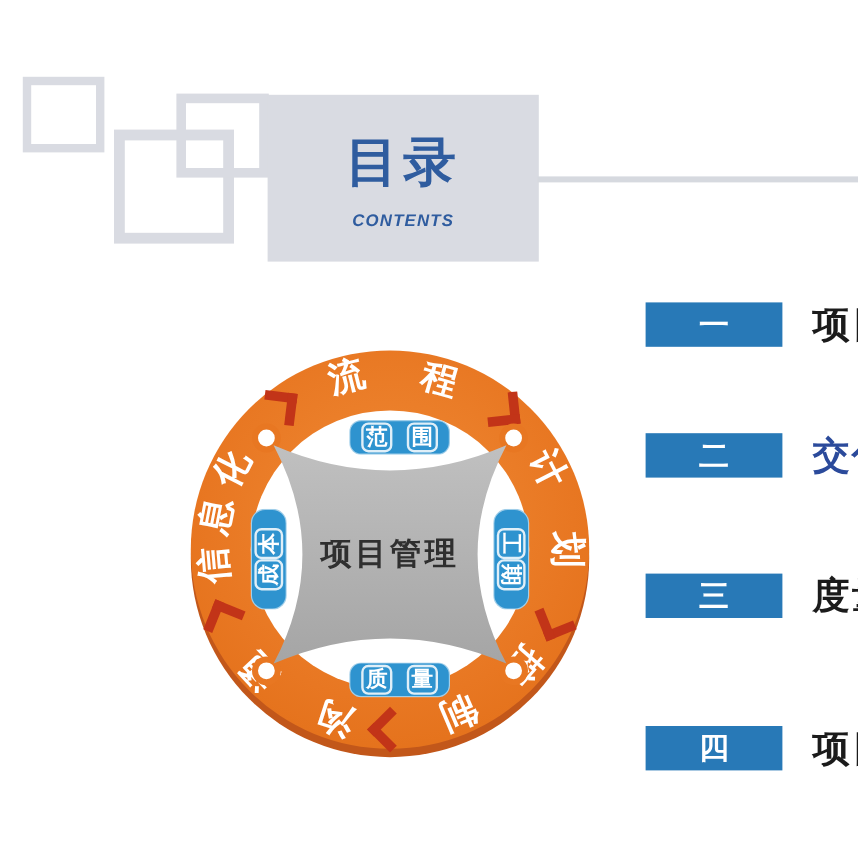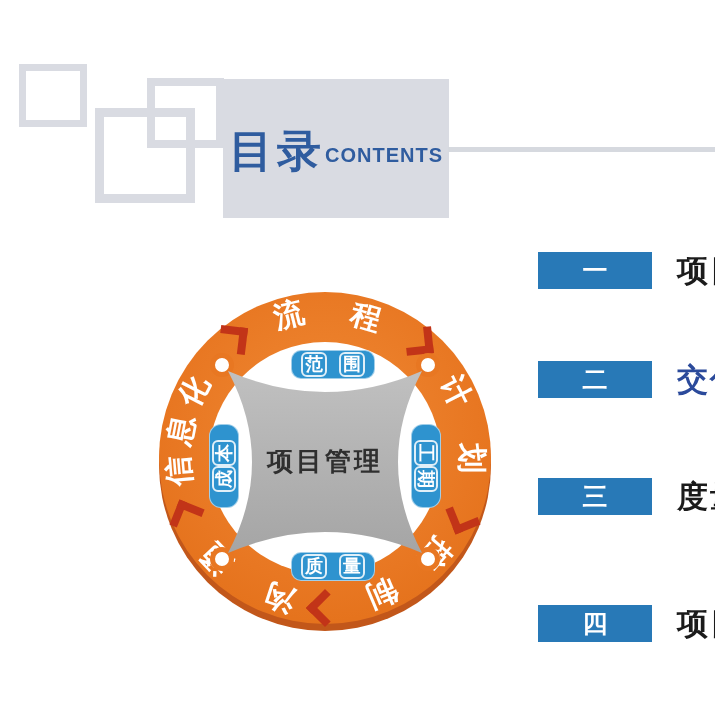--- a/index.html
+++ b/index.html
@@ -9,23 +9,23 @@
     --accent:#2879B7; --deep:#2F5C9F; --hl:#2B4A9B; --orange:#E87722; --orangeDark:#C2571A;
     --arrow:#C23418; --pill:#2E93CF; --boxGray:#D9DBE2; --cushion:#B1B1B1; --lineGray:#D6D9DF; --ink:#1B1B1B;
   }
   
   .sq{position:absolute;background:transparent;border-style:solid;border-color:var(--boxGray);}
   .sq1{left:19px;top:64px;width:54px;height:49px;border-width:7px;}
   .sq2{left:95px;top:108px;width:82px;height:77px;border-width:9px;}
   .sq3{left:147px;top:78px;width:61px;height:54px;border-width:8px;}
   
   .title-box{position:absolute;left:223px;top:79px;width:226px;height:139px;background:var(--boxGray);
-    display:flex;flex-direction:row;align-items:center;justify-content:center;}
+    display:flex;flex-direction:column;align-items:center;justify-content:center;}
   .title-zh{color:var(--deep);font-size:44px;font-weight:bold;letter-spacing:4px;line-height:1.1;margin-top:6px;}
-  .title-en{color:var(--deep);font-size:20px;font-weight:bold;letter-spacing:1px;margin-top:14px;}
+  .title-en{color:var(--deep);font-size:14px;font-weight:bold;letter-spacing:1px;margin-top:14px;font-style:italic;}
   .title-line{position:absolute;left:448px;top:147px;width:267px;height:5px;background:var(--lineGray);}
   
   .wheel{position:absolute;left:159px;top:292px;width:332px;height:332px;}
   .ring-shadow{position:absolute;left:0;top:7px;width:332px;height:332px;border-radius:50%;background:var(--orangeDark);}
   .ring{position:absolute;left:0;top:0;width:332px;height:332px;border-radius:50%;
     background:radial-gradient(circle at 50% 42%, #F08A35 0%, var(--orange) 60%, #E06C14 100%);}
   .ring-inner{position:absolute;left:50px;top:50px;width:232px;height:232px;border-radius:50%;background:#fff;}
   .rchar{position:absolute;color:#fff;font-size:30px;font-weight:bold;line-height:1;}
   .chev{position:absolute;width:19px;height:19px;border-style:solid;border-color:var(--arrow);
     border-width:8px 8px 0 0;}

